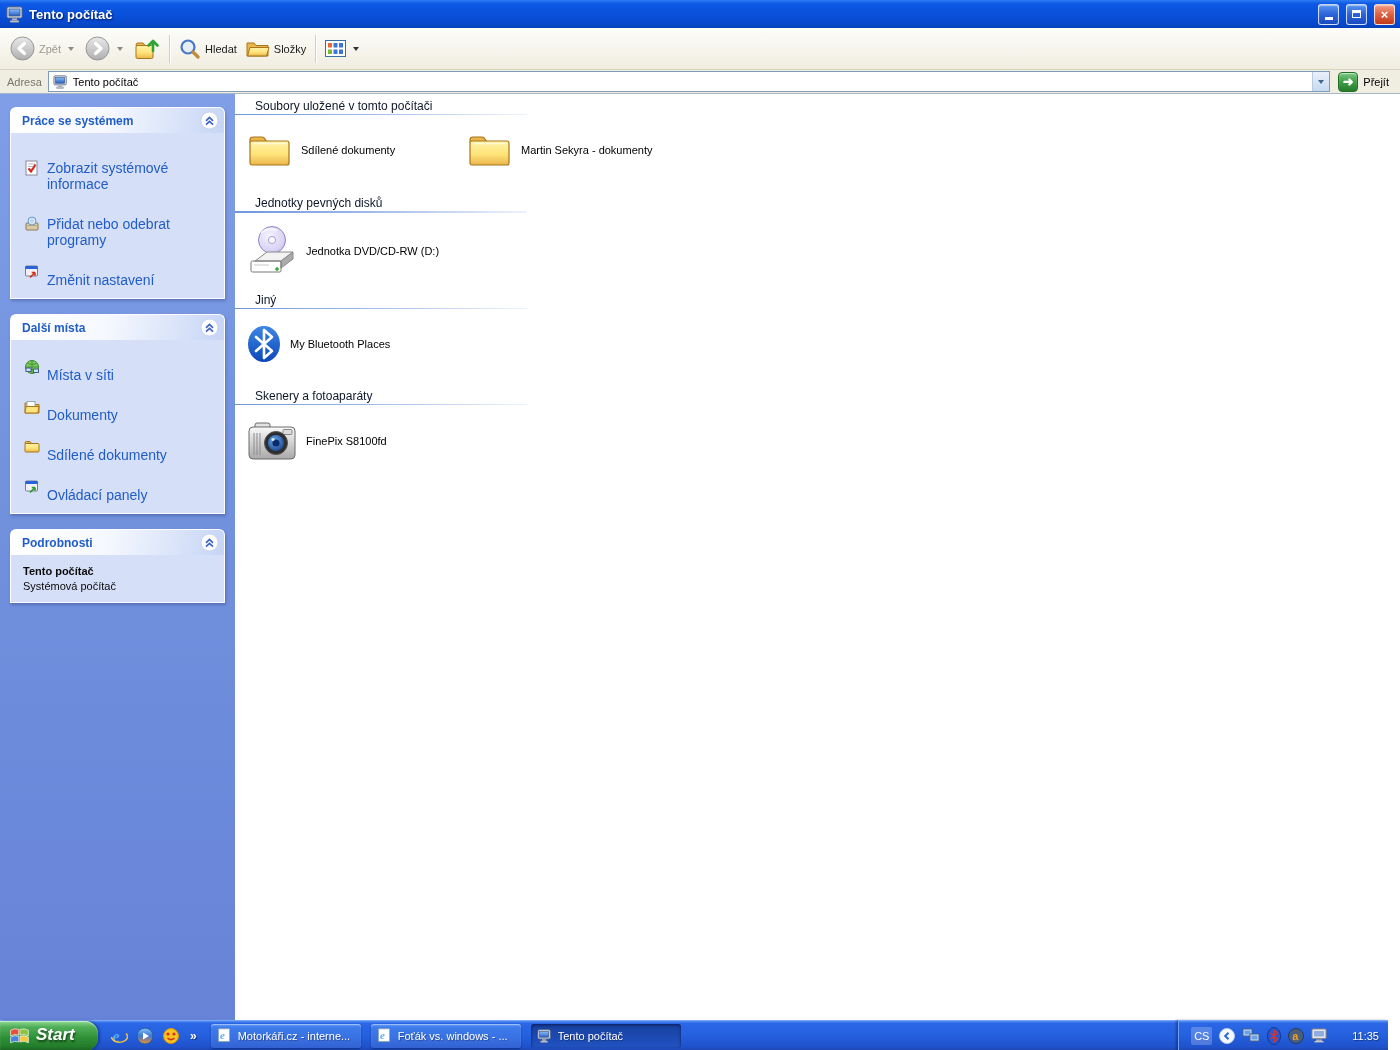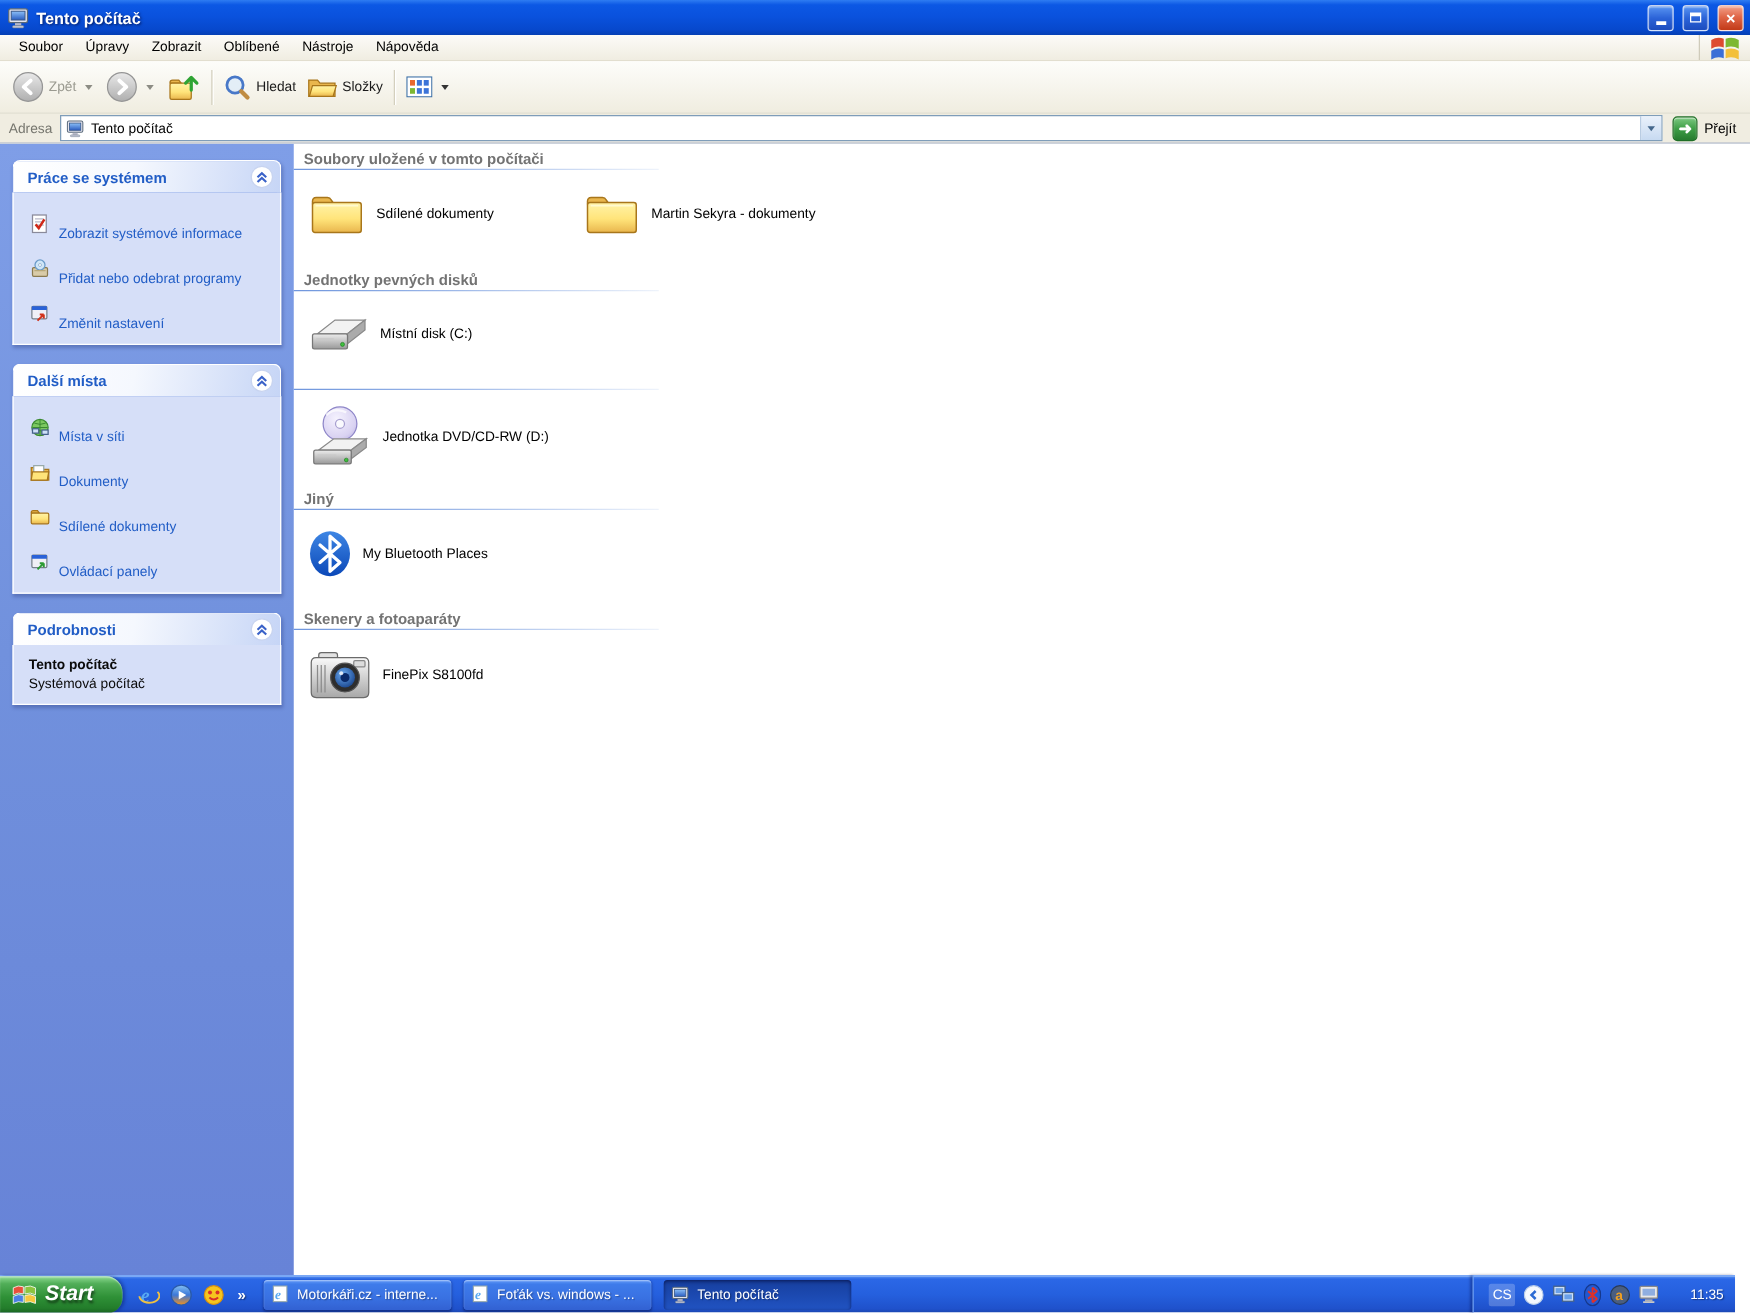--- a/index.html
+++ b/index.html
@@ -54,28 +54,28 @@
 
 .sidebar { width:235px; flex-shrink:0; background:linear-gradient(180deg,#7F9EE7 0%,#7191DD 45%,#6783D7 100%); padding:13px 10px 0 10px; }
 .panel { width:215px; margin-bottom:15px; border-radius:6px 6px 0 0; box-shadow:1px 2px 3px rgba(10,20,80,.25); }
 .panel-header { height:26px; border-radius:6px 6px 0 0; border:1px solid #fff; border-bottom:none;
   background:linear-gradient(100deg,#FFFFFF 0%,#F5F8FE 45%,#C6D5F6 100%); display:flex; align-items:center; padding:0 5px 0 11px; }
 .panel-title { flex:1; font-size:12px; font-weight:bold; color:#215DC6; }
 .panel-chevron { width:19px; height:19px; flex-shrink:0; }
 .panel-body { background:#D6DFF8; border:1px solid #fff; border-top:none; padding:10px 6px 10px 12px; }
 .p-item { display:flex; align-items:center; gap:7px; margin-bottom:7px; }
 .p-item:last-child { margin-bottom:0; }
-.p-item .lbl { font-size:11px; color:#215DC6;margin-top:17px; }
+.p-item .lbl { font-size:14px; color:#215DC6;margin-top:17px; }
 .details-title { font-size:11px; font-weight:bold; color:#0A0A0A; margin-bottom:3px; }
 .details-sub { font-size:11px; color:#0A0A0A; }
 .mini { width:17px; height:16px; flex-shrink:0; display:flex; align-items:center; justify-content:center; }
 
 
 .content { flex:1; padding-top:2px; }
-.sec-title { font-size:12px; font-weight:bold; color:#737373; padding-top:3px; height:18px; line-height:15px; margin-left:8px; }
+.sec-title { font-size:12px; font-weight:normal; color:#0f172a; padding-top:3px; height:18px; line-height:15px; margin-left:20px; }
 .sec-rule { height:1px; width:292px; background:linear-gradient(to right,#6F96DD 0%,#9FB9E8 45%,#EEF3FB 100%); }
 .tiles { display:flex; margin-left:12px; }
 .tile { width:220px; display:flex; align-items:center; gap:9px; color:#000; }
 .tile .t-label { font-size:11px; }
 .tiles.row1 { padding:16px 0 24px; }
 .tiles.row2 { padding:14px 0 24px; }
 .tiles.row3 { padding:12px 0 13px; }
 .tiles.row4 { padding:16px 0 23px; }
 .tiles.row5 { padding:14px 0 20px; }
 .t-icon { flex-shrink:0; display:flex; align-items:center; justify-content:center; }
@@ -126,36 +126,20 @@
         <span class="glyph-min"></span>
       </span>
     <span class="tb-btn">
         <span class="glyph-restore"></span>
       </span>
     <span class="tb-btn close">
         <span class="glyph-x">×</span>
       </span>
   </div>
 
-  <div class="menubar">
-    <span class="menu-item">Soubor</span>
-    <span class="menu-item">Úpravy</span>
-    <span class="menu-item">Zobrazit</span>
-    <span class="menu-item">Oblíbené</span>
-    <span class="menu-item">Nástroje</span>
-    <span class="menu-item">Nápověda</span>
-    <span class="menubar-logo">
-      <svg width="26" height="23" viewBox="0 0 26 23">
-          <path d="M2 5 Q7 2 12 4 L12 11 Q7 9 2 12 Z" fill="#DD4B2F"></path>
-          <path d="M13.5 4 Q19 2 24 5 L24 12 Q19 9 13.5 11 Z" fill="#7DB832"></path>
-          <path d="M2 13.5 Q7 10.5 12 12.5 L12 19.5 Q7 17.5 2 20.5 Z" fill="#3B6FD6"></path>
-          <path d="M13.5 12.5 Q19 10.5 24 13.5 L24 20.5 Q19 17.5 13.5 19.5 Z" fill="#F3C03A"></path>
-        </svg>
-    </span>
-  </div>
 
   <div class="toolbar">
     <span class="tool-btn">
       <svg width="25" height="25" viewBox="0 0 25 25">
           <defs>
             <linearGradient id="gc" x1="0" y1="0" x2="0" y2="1">
               <stop offset="0" stop-color="#E9E9E9"></stop>
               <stop offset="1" stop-color="#AFAFAF"></stop>
             </linearGradient>
           </defs>
@@ -383,40 +367,20 @@
                 <rect x="3" y="10" width="39" height="24" rx="2" fill="url(#fg)" stroke="#A8761B" stroke-width="1.2"></rect>
                 <path d="M5.5 12.5 h34" stroke="#FFFBD8" stroke-width="1.5" opacity="0.85"></path>
               </svg>
           </span>
           <span class="t-label">Martin Sekyra - dokumenty</span>
         </div>
       </div>
 
       <div class="sec-title">Jednotky pevných disků</div>
       <div class="sec-rule"></div>
-      <div class="tiles row2">
-        <div class="tile">
-          <span class="t-icon">
-            <svg width="48" height="40" viewBox="0 0 48 40">
-                <defs>
-                  <linearGradient id="hd" x1="0" y1="0" x2="0" y2="1">
-                    <stop offset="0" stop-color="#EDEDED"></stop>
-                    <stop offset="1" stop-color="#9A9A9A"></stop>
-                  </linearGradient>
-                </defs>
-                <path d="M7 20 L21 9 L45 9 L31 20 Z" fill="#F2F2F2" stroke="#8A8A8A"></path>
-                <path d="M31 20 L45 9 L45 17 L31 28 Z" fill="#ABABAB" stroke="#8A8A8A"></path>
-                <rect x="3" y="20" width="28" height="12" rx="1.5" fill="url(#hd)" stroke="#777"></rect>
-                <line x1="6" y1="24" x2="20" y2="24" stroke="#C8C8C8"></line>
-                <circle cx="27" cy="28.5" r="1.6" fill="#3FBF3F" stroke="#1A7A1A" stroke-width="0.5"></circle>
-              </svg>
-          </span>
-          <span class="t-label">Místní disk (C:)</span>
-        </div>
-      </div>
 
       <div class="sec-rule"></div>
       <div class="tiles row3">
         <div class="tile">
           <span class="t-icon">
             <svg width="50" height="52" viewBox="0 0 50 52">
                 <defs>
                   <radialGradient id="cd" cx="0.4" cy="0.35" r="0.8">
                     <stop offset="0" stop-color="#F5F2FE"></stop>
                     <stop offset="0.7" stop-color="#D9D2F2"></stop>

